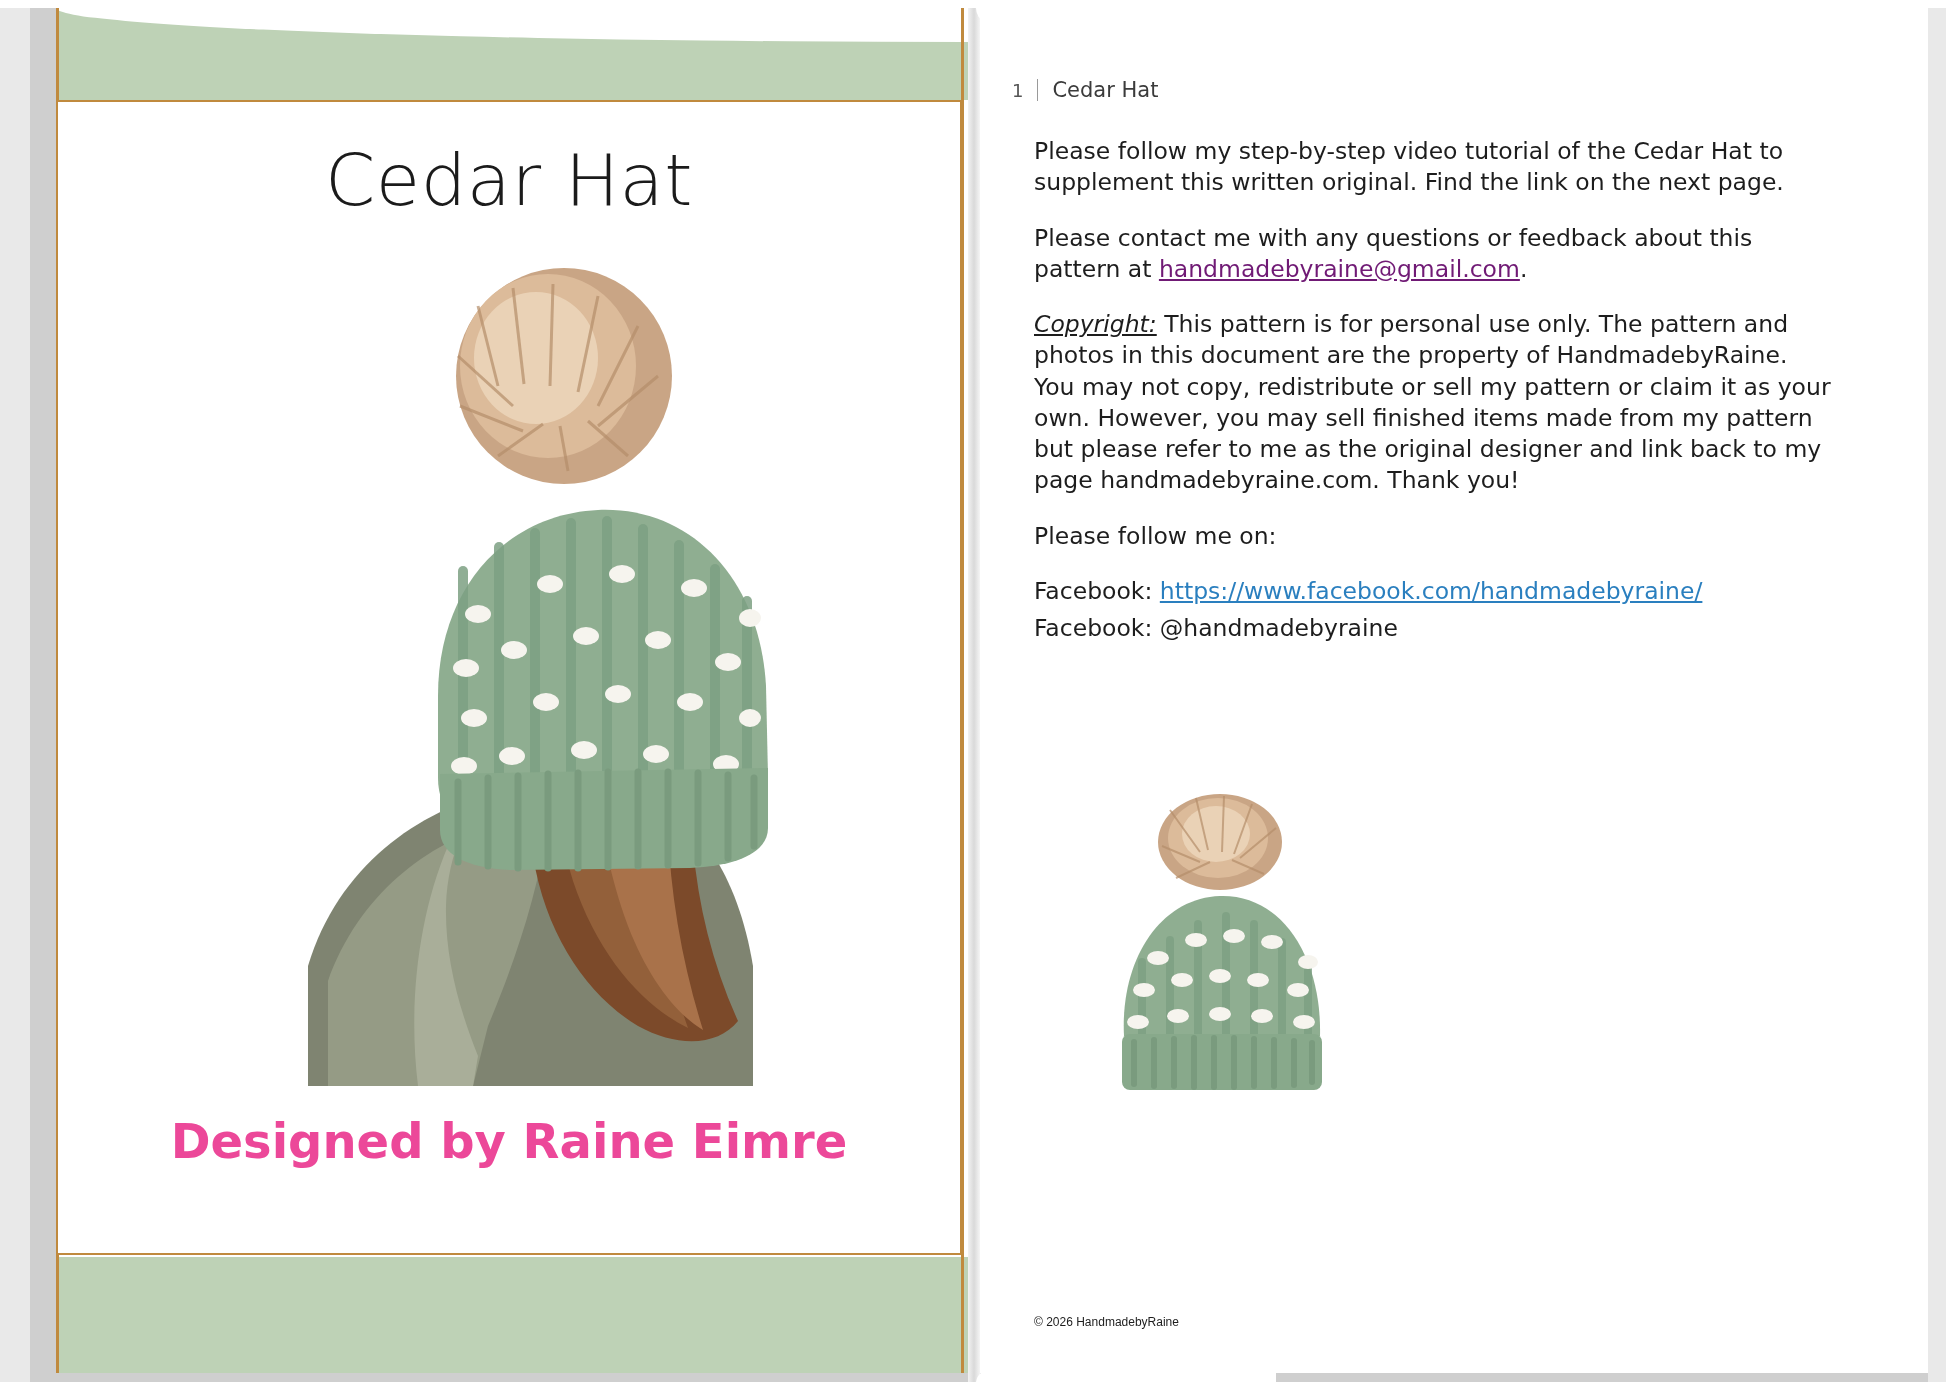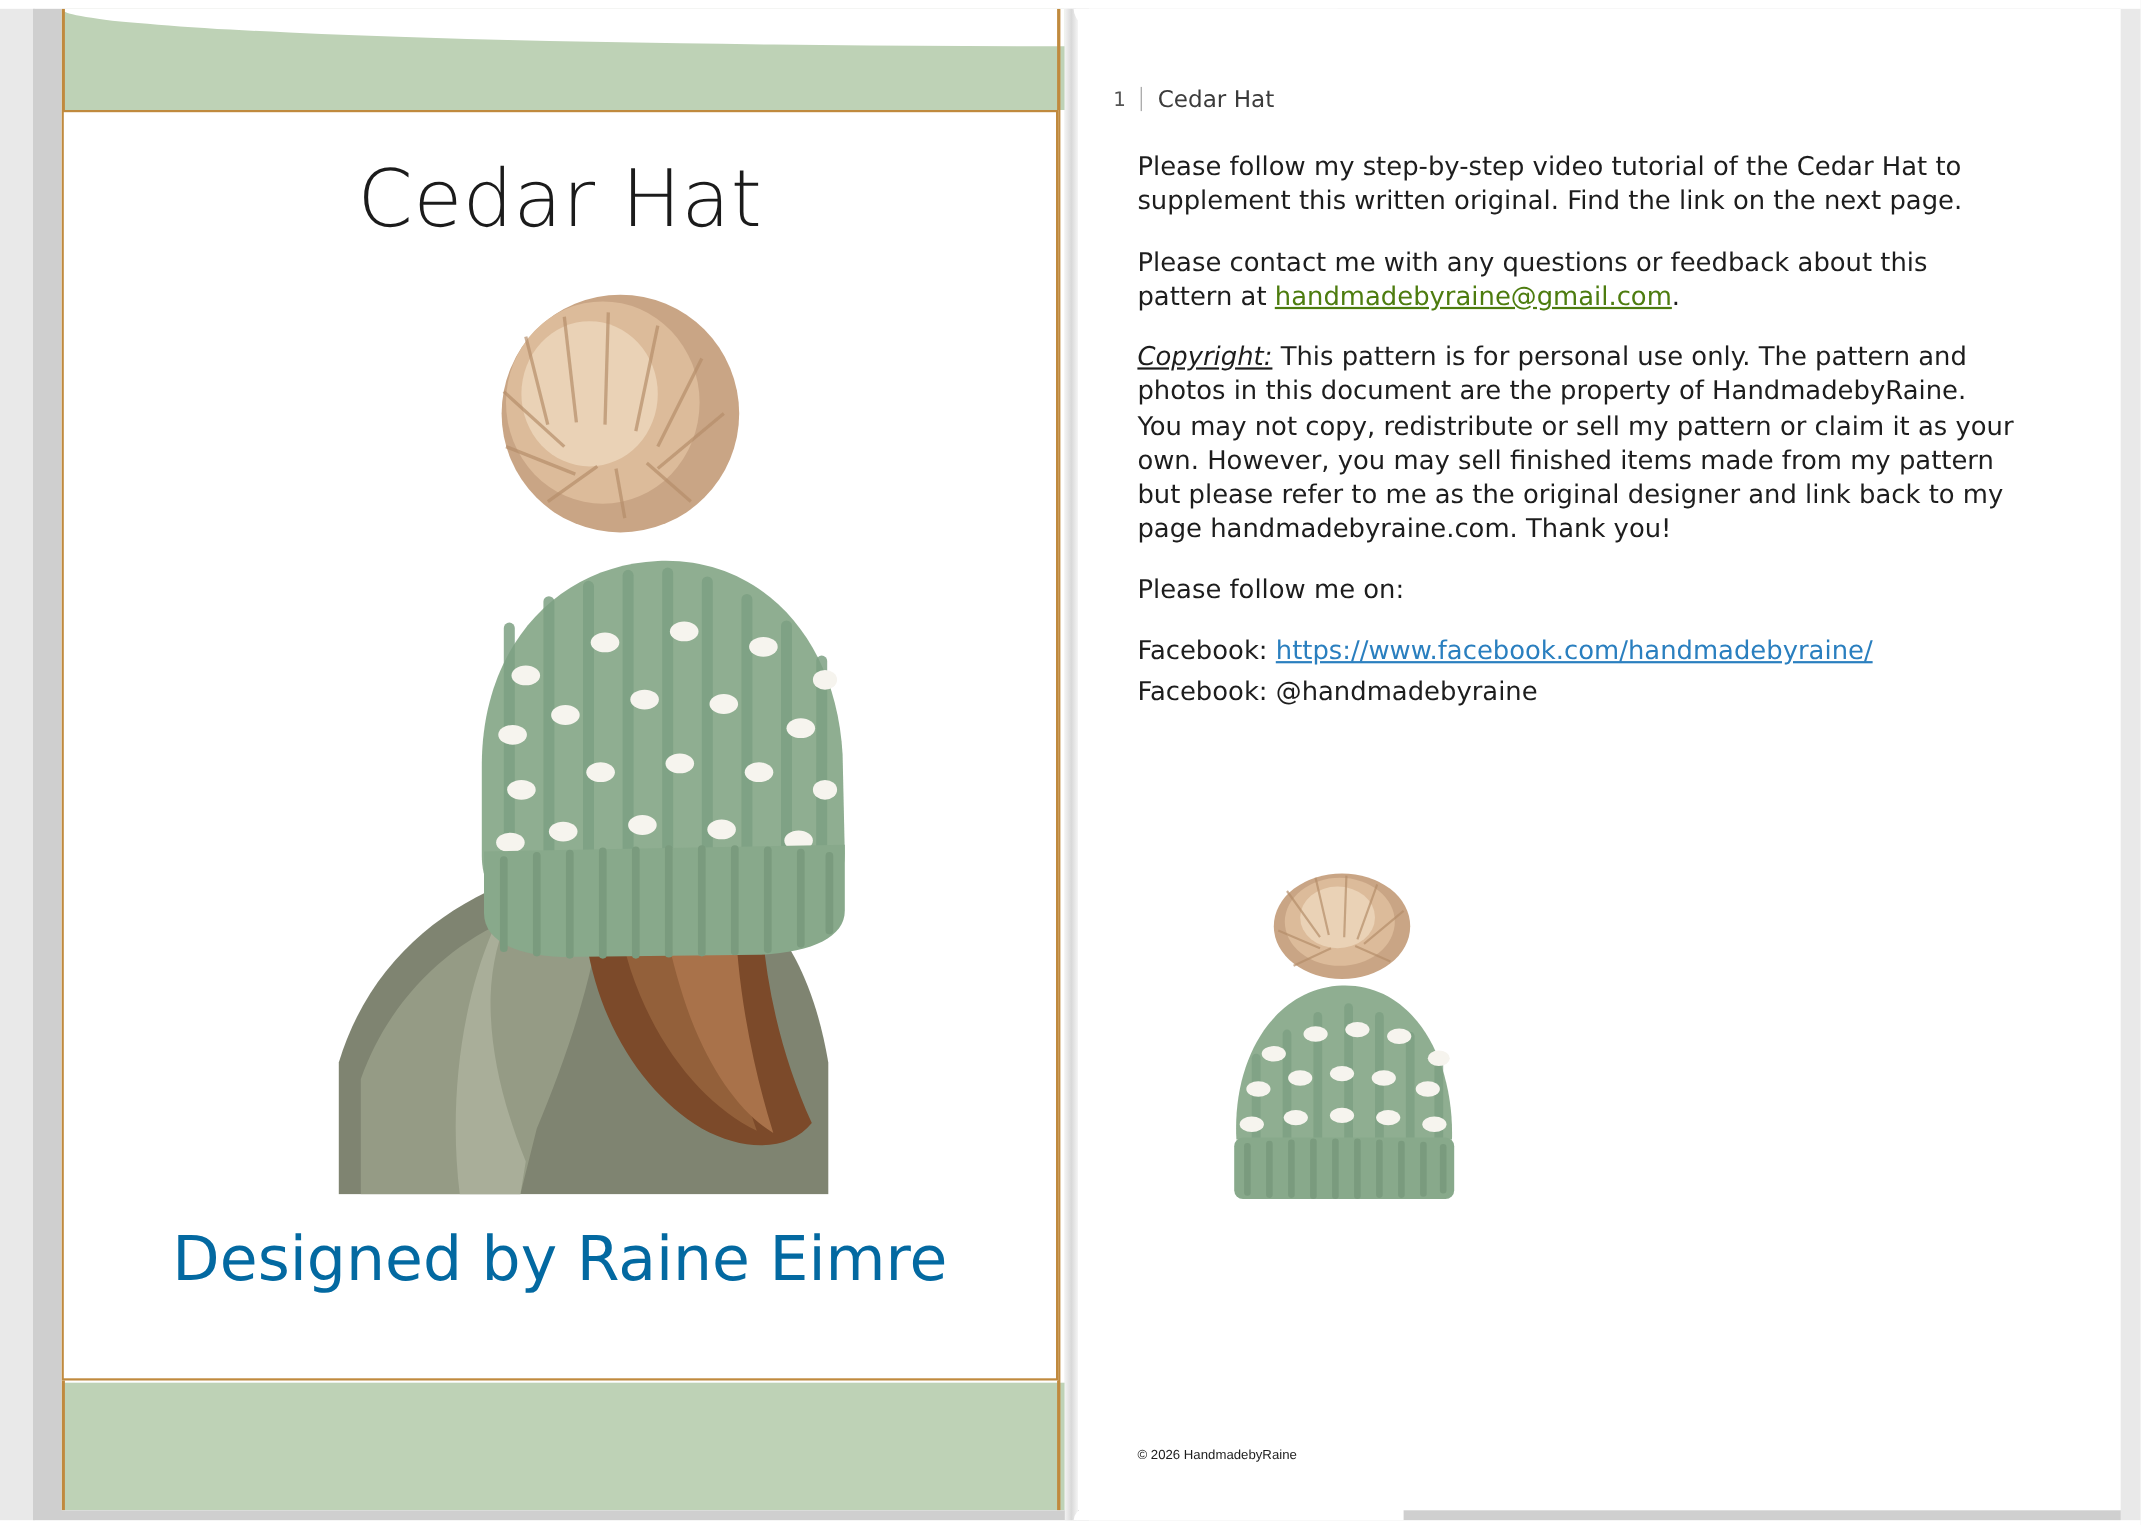--- a/index.html
+++ b/index.html
@@ -92,24 +92,24 @@
     letter-spacing: 0.5px;
     color: #1b1b1b;
     font-family: "DejaVu Sans", sans-serif;
     font-weight: 300;
   }
   .cover-subtitle {
     position: absolute;
     left: 0; top: 1105px;
     width: 906px;
     text-align: center;
-    font-size: 56px;
-    color: #0369a1;
+    font-size: 48px;
+    color: #ec4899;
     font-family: "DejaVu Sans", sans-serif;
-    font-weight: 400;
+    font-weight: 700;
   }
 
   .cover-photo {
     position: absolute;
     left: 242px; top: 258px;
     width: 508px; height: 820px;
     overflow: hidden;
   }
 
   
@@ -142,21 +142,21 @@
     left: 1034px; top: 136px;
     width: 800px;
     font-size: 23.5px;
     line-height: 1.33;
     color: #1d1d1d;
     font-family: "DejaVu Sans", sans-serif;
   }
   .content p { margin: 0 0 24px 0; }
   .content .tight { margin-bottom: 6px; }
   a.mail {
-    color: #4d7c0f;
+    color: #701a75;
     text-decoration: underline;
     text-align: center;
   }
   a.fb {
     color: #2a7fbf;
     text-decoration: underline;
   }
   .copyright-label {
     font-style: italic;
     text-decoration: underline;

